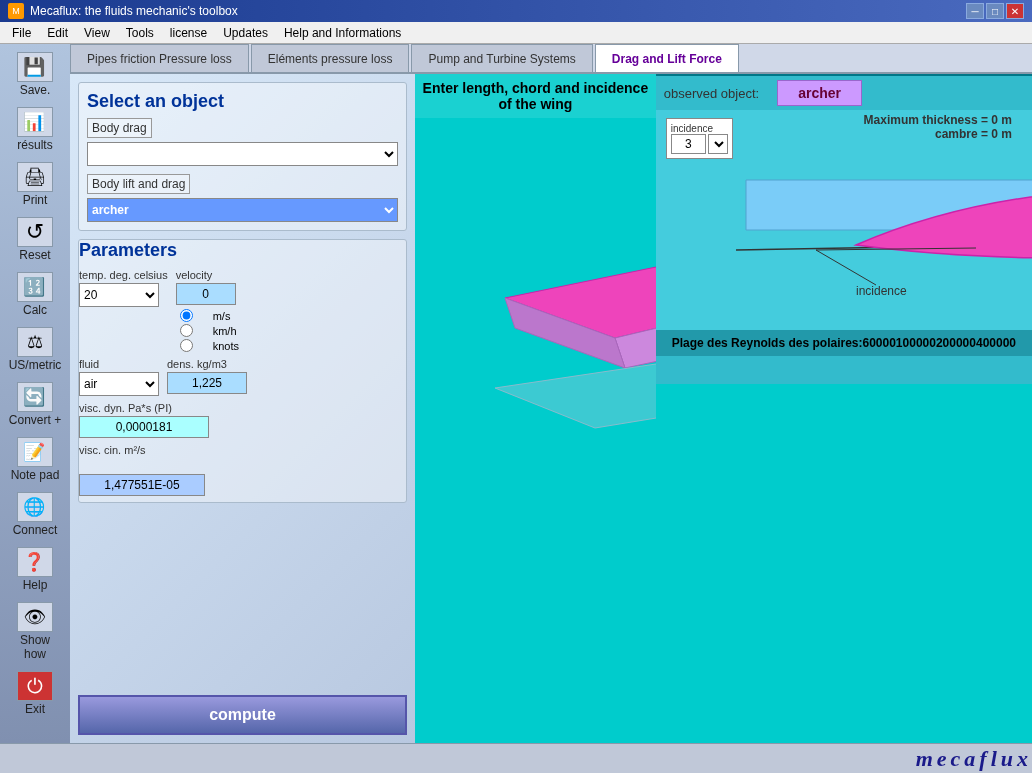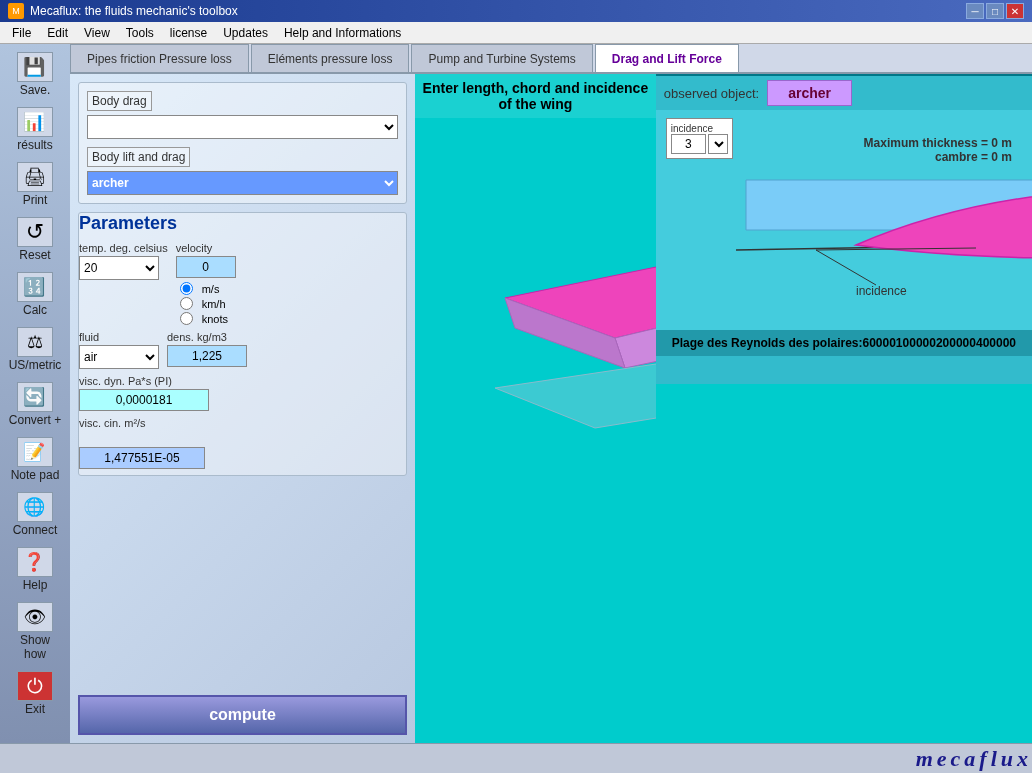--- a/index.html
+++ b/index.html
@@ -54,33 +54,33 @@
     .params-section { background: rgba(255,255,255,0.4); border: 1px solid #aabbcc; border-radius: 3px; padding: 0; }
     .params-title { font-size: 18px; font-weight: bold; color: #003399; margin-bottom: 8px; }
     
     .param-row { display: flex; gap: 8px; margin-bottom: 6px; }
     .param-group { display: flex; flex-direction: column; gap: 2px; }
     .param-label { font-size: 11px; color: #333; }
     .param-input { height: 22px; border: 1px solid #888; background: #aaccff; font-size: 12px; text-align: center; width: 100%; }
     .param-input.cyan { background: #aaffff; }
     
     .radio-group { display: flex; flex-direction: column; gap: 2px; margin-left: 4px; }
-    .radio-item { display: flex; align-items: center; gap: 9px; font-size: 11px; }
+    .radio-item { display: flex; align-items: center; gap: 20px; font-size: 11px; }
     
     .compute-btn { width: 100%; height: 40px; background: linear-gradient(to bottom, #9999dd, #5566aa); color: white; font-weight: bold; font-size: 16px; border: 2px solid #5555aa; cursor: pointer; margin-top: auto; }
     
     
     #right-panel { flex: 1; background: #00cccc; display: flex; flex-direction: row; position: relative; overflow: hidden; }
     
     .viz-title { text-align: center; color: black; font-size: 14px; font-weight: bold; padding: 6px; background: rgba(255,255,255,0.1); }
     
     
     #observed-section { background: #33bbcc; border-top: 2px solid #007788; padding: 0; position: relative; height: 310px; }
     
-    .observed-header { display: flex; align-items: center; padding: 4px 8px; gap: 8px; }
+    .observed-header { display: flex; align-items: center; padding: 4px 8px; gap: 18px; }
     .observed-label { font-size: 13px; color: #333; }
     .observed-name-box { background: #cc99ff; padding: 4px 20px; font-weight: bold; font-size: 14px; color: #660033; border: 1px solid #9966cc; }
     
     
     .reynolds-bar { background: #2299aa; padding: 6px 16px; display: flex; align-items: center; justify-content: space-between; font-size: 12px; color: white; font-weight: bold; }
     
     
     #statusbar { height: 30px; background: #c0c8d8; border-top: 1px solid #8899aa; display: flex; align-items: center; justify-content: flex-end; }
     .mecaflux-logo { font-size: 22px; font-weight: bold; font-family: 'Times New Roman', serif; color: #1a1a8a; letter-spacing: 4px; font-style: italic; }
   </style>
@@ -167,20 +167,21 @@
       <div class="tab">Eléments pressure loss</div>
       <div class="tab">Pump and Turbine Systems</div>
       <div class="tab active">Drag and Lift Force</div>
     </div>
 
     <div id="panel-area">
 
       <div id="left-panel">
 
         <div class="panel-section">
+          <div class="panel-title">Select an object</div>
           
           <div>
             <div class="section-label">Body drag</div>
             <select>
               <option></option>
             </select>
           </div>
           
           <div style="margin-top: 8px;">
             <div class="section-label">Body lift and drag</div>
@@ -316,21 +317,21 @@
               <div style="font-size:10px; color:#333;">incidence</div>
               <div style="display:flex; align-items:center; gap:2px;">
                 <input type="text" value="3" style="width: 35px; height: 20px; border: 1px solid rgb(136, 136, 136); text-align: center; font-size: 12px; background: white;">
                 <select style="height:20px; font-size:11px; width:20px;">
                   <option>3</option>
                 </select>
               </div>
             </div>
             
             
-            <div style="position:absolute; top:26px; right:20px; text-align:right; font-weight:bold; font-size:12px; color:#333;">
+            <div style="position:absolute; top:3px; right:20px; text-align:right; font-weight:bold; font-size:12px; color:#333;">
               <div>Maximum thickness = 0 m</div>
               <div>cambre = 0 m</div>
             </div>
             
             
             <svg width="100%" height="220">
 
               <polygon points="90,70 380,70 380,50 430,95 380,140 380,120 90,120" fill="#88ccff" stroke="#5599cc" stroke-width="1" opacity="0.8"></polygon>
 
               <line x1="80" y1="140" x2="940" y2="125" stroke="#333" stroke-width="1.5"></line>

